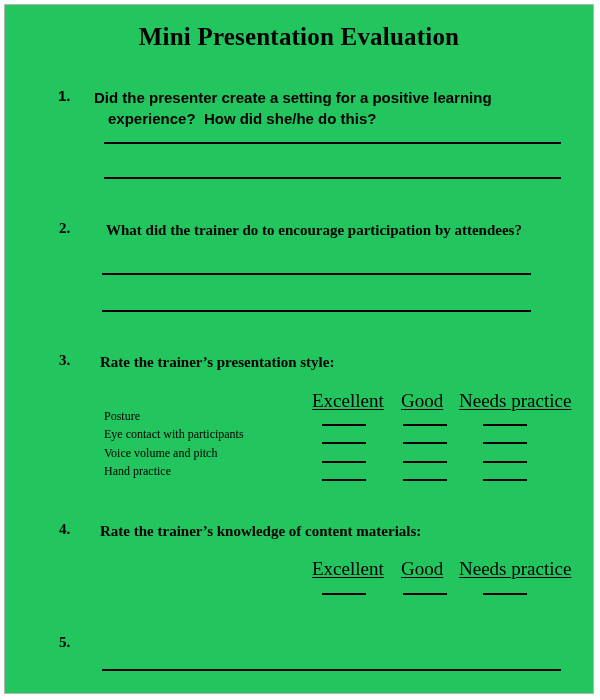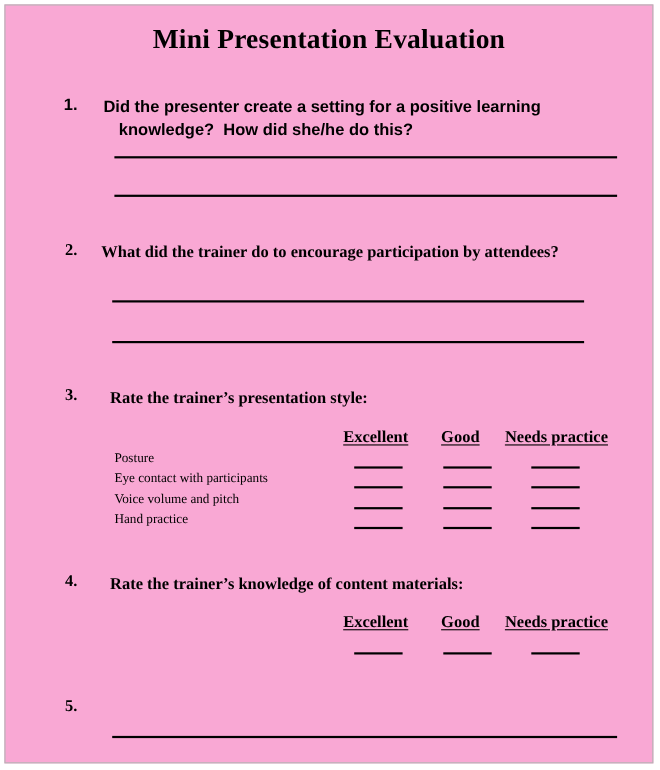--- a/index.html
+++ b/index.html
@@ -17,21 +17,21 @@
 
   
   #page {
     position: absolute;
     left: 4px;
     top: 4px;
     width: 590px;
     height: 690px;
     box-sizing: border-box;
     border: 1px solid #b4b4b4;
-    background: #f9a8d4;
+    background: #22c55e;
   }
   #sheet {
     position: absolute;
     left: 0;
     top: 0;
     width: 588px;
     height: 688px;
   }
 
   
@@ -74,49 +74,49 @@
   }
   .blank {
     position: absolute;
     height: 0;
     border-top: 2px solid #000000;
   }
 
   
   .col-head {
     position: absolute;
-    font-weight: bold;
-    font-size: 15px;
+    font-weight: normal;
+    font-size: 19px;
     text-decoration: underline;
     text-underline-offset: 2px;
     white-space: nowrap;
   }
   .row-label {
     position: absolute;
     font-size: 12px;
     white-space: nowrap;
   }
 </style>
 </head>
 <body>
 
 <div id="page">
   <div id="sheet">
 
     <div class="doc-title">Mini Presentation Evaluation</div>
 
     <div class="qnum sans" style="left:53px; top:82px;">1.</div>
     <div class="qtext sans" style="left:89px; top:82px;">Did the presenter create a setting for a positive learning</div>
-    <div class="qtext sans" style="left:103px; top:103px;">knowledge?  How did she/he do this?</div>
+    <div class="qtext sans" style="left:103px; top:103px;">experience?  How did she/he do this?</div>
 
     <div class="rule" style="left:99px; top:137px; width:457px;"></div>
     <div class="rule" style="left:99px; top:172px; width:457px;"></div>
 
     <div class="qnum" style="left:54px; top:215px;">2.</div>
-    <div class="qtext" style="left:87px; top:215px;">What did the trainer do to encourage participation by attendees?</div>
+    <div class="qtext" style="left:101px; top:215px;">What did the trainer do to encourage participation by attendees?</div>
 
     <div class="rule" style="left:97px; top:268px; width:429px;"></div>
     <div class="rule" style="left:97px; top:305px; width:429px;"></div>
 
     <div class="qnum" style="left:54px; top:347px;">3.</div>
     <div class="qtext" style="left:95px; top:347px;">Rate the trainer’s presentation style:</div>
 
     <div class="col-head" style="left:307px; top:385px;">Excellent</div>
     <div class="col-head" style="left:396px; top:385px;">Good</div>
     <div class="col-head" style="left:454px; top:385px;">Needs practice</div>

